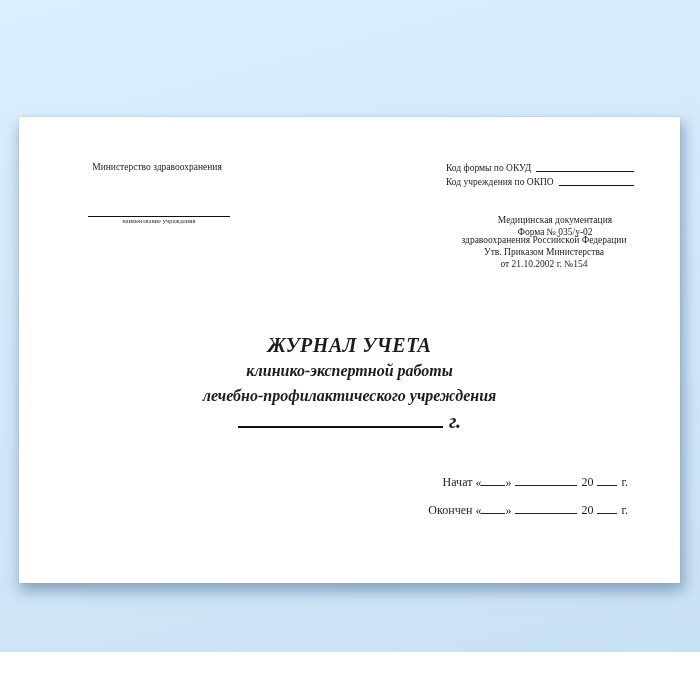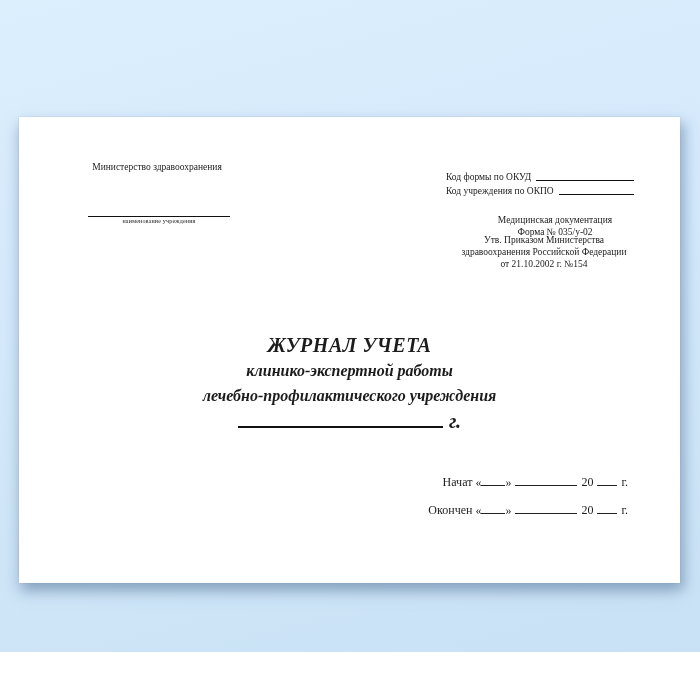--- a/index.html
+++ b/index.html
@@ -30,21 +30,21 @@
     font-size: 9.5px; line-height: 11.5px; text-align: center;
   }
   .org-line { position: absolute; left: 69px; top: 99px; width: 142px; }
   .org-line .rule { border-top: 1.6px solid #111; height: 0; }
   .org-line .caption {
     font-size: 6px; line-height: 7px; text-align: center; margin-top: 1px;
     letter-spacing: 0.2px;
   }
 
   
-  .codes { position: absolute; left: 427px; top: 45px; width: 188px; font-size: 9.5px; margin-top: 9px; }
+  .codes { position: absolute; left: 427px; top: 45px; width: 188px; font-size: 9.5px; }
   .code-row { display: flex; line-height: 12px; margin-bottom: 2px; }
   .code-row .code-label { white-space: nowrap; padding-right: 5px; }
   .code-row .fill-line { flex: 1; border-bottom: 1.6px solid #111; margin-bottom: 2px; }
 
   .meddoc {
     position: absolute; left: 436px; top: 97px; width: 200px;
     font-size: 9.5px; line-height: 12px; text-align: center;
   }
   .approval {
     position: absolute; left: 424px; top: 117px; width: 202px;
@@ -104,22 +104,22 @@
         <span class="fill-line"></span>
       </div>
     </div>
 
     <div class="meddoc">
       <div>Медицинская документация</div>
       <div>Форма № 035/у-02</div>
     </div>
 
     <div class="approval">
+      <div>здравоохранения Российской Федерации</div>
       <div>Утв. Приказом Министерства</div>
-      <div>здравоохранения Российской Федерации</div>
       <div>от 21.10.2002 г. №154</div>
     </div>
 
     <div class="title">
       <div class="t1">ЖУРНАЛ УЧЕТА</div>
       <div class="t2">клинико-экспертной работы</div>
       <div class="t2">лечебно-профилактического учреждения</div>
       <div class="t3"><span class="blank-title"></span><span>г.</span></div>
     </div>
 

